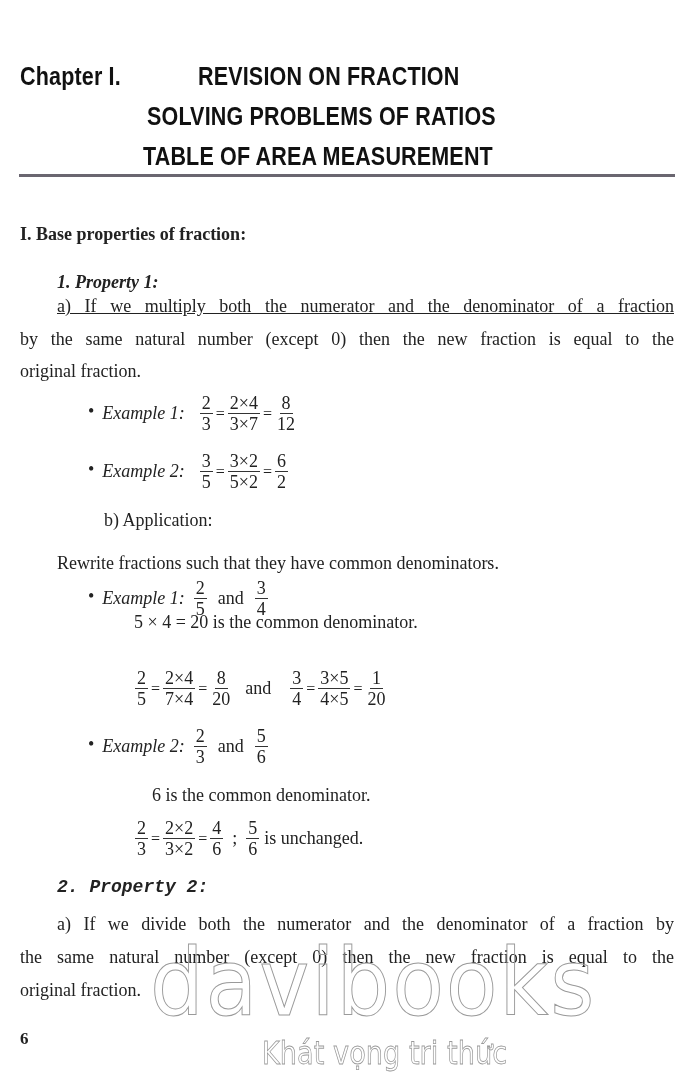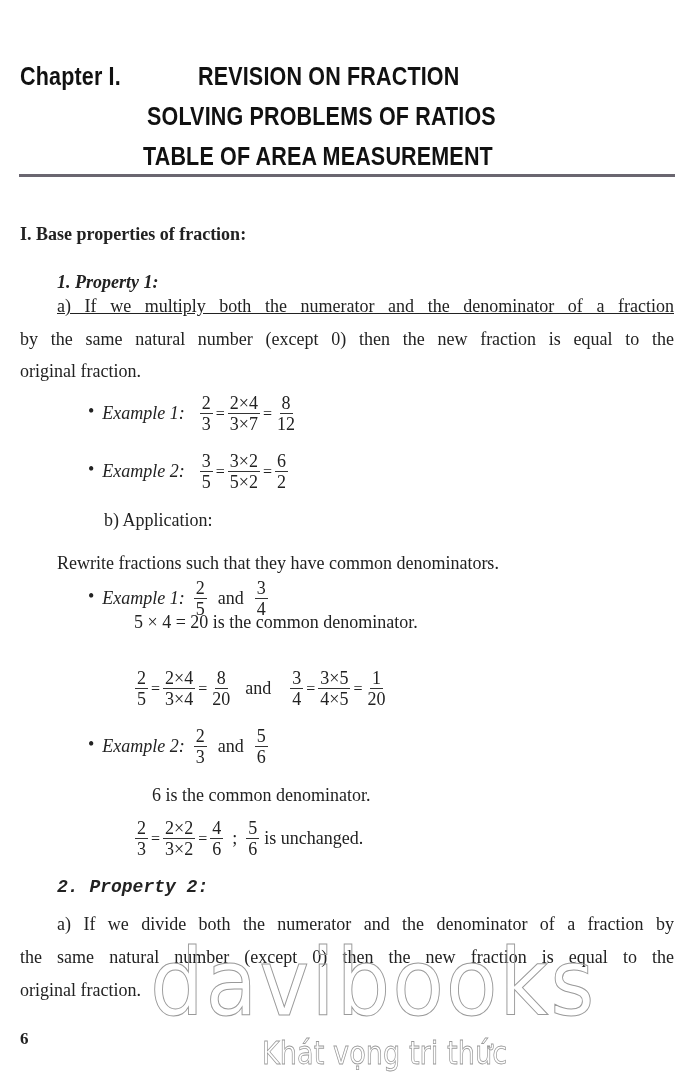--- a/index.html
+++ b/index.html
@@ -97,21 +97,21 @@
 </div>
 
 <div class="abs txt" style="left:134px;top:612px;">5 × 4 = 20 is the common denominator.</div>
 
 <div class="abs math" style="left:134px;top:668px;">
   <span class="frac">
       <span class="num">2</span>
       <span class="den">5</span>
     </span><span class="eq">=</span><span class="frac">
       <span class="num">2×4</span>
-      <span class="den">3×4</span>
+      <span class="den">7×4</span>
     </span><span class="eq">=</span><span class="frac">
       <span class="num">8</span>
       <span class="den">20</span>
     </span>
   <span class="txt" style="position:static;vertical-align:middle;margin:0 14px 0 8px;">and</span>
   <span class="frac">
       <span class="num">3</span>
       <span class="den">4</span>
     </span><span class="eq">=</span><span class="frac">
       <span class="num">3×5</span>

